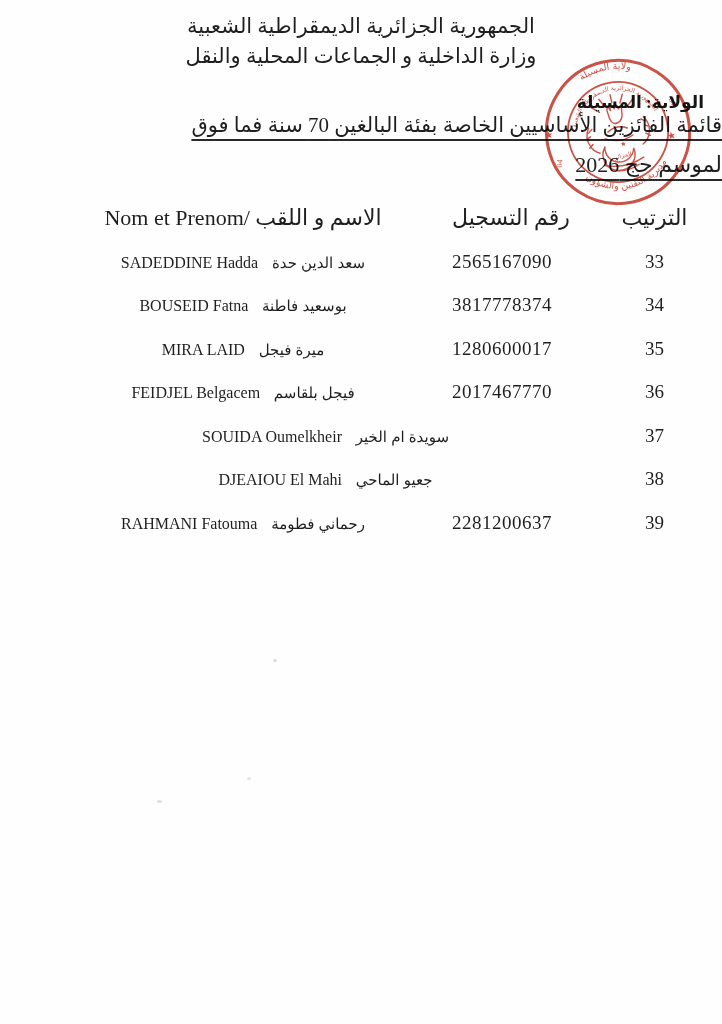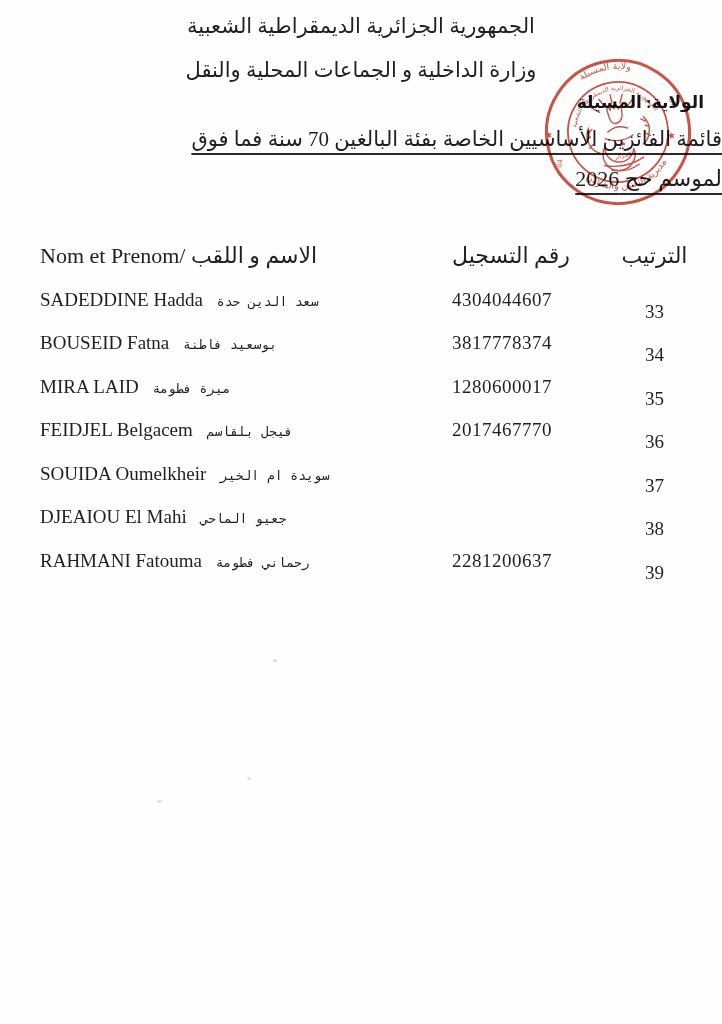--- a/index.html
+++ b/index.html
@@ -9,21 +9,21 @@
     font-family: "Liberation Serif", "DejaVu Sans", serif;
     color: #1f1f1f;
     direction: rtl;
     overflow: hidden;
   }
   .page { position: relative; width: 722px; height: 824px; border-radius: 22px; }
 
   
   .doc-header { text-align: center; }
   .hdr-line1 { padding-top: 14px; font-size: 21px; letter-spacing: .2px; }
-  .hdr-line2 { margin-top: 19px; font-size: 21px; letter-spacing: .2px; text-align: center; }
+  .hdr-line2 { margin-top: 5px; font-size: 21px; letter-spacing: .2px; text-align: center; }
 
   
   .doc-title { text-align: right; position: relative; z-index: 1; }
   .title-line1 { margin-top: 44px; font-size: 21px; }
   .title-line2 { margin-top: 14px; font-size: 22px; padding-left: 32px; }
   .underlined {
     text-decoration: underline;
     text-decoration-thickness: 1.5px;
     text-underline-offset: 7px;
     text-decoration-color: #2a2a2a;
@@ -52,26 +52,26 @@
     opacity: .88;
     mix-blend-mode: multiply;
   }
   .stamp svg { width: 100%; height: 100%; }
 
   
   .winners-table { margin: 27px 30px 0 40px; position: relative; z-index: 1; }
   .thead { display: flex; align-items: baseline; font-size: 22px; }
   .tbody { margin-top: 9px; }
   .trow { display: flex; align-items: center; height: 43.5px; font-size: 19px; }
-  .col-rank { width: 75px; text-align: center; margin-top: 24px; }
+  .col-rank { width: 75px; text-align: center; }
   .col-reg  { width: 165px; text-align: left; letter-spacing: .5px; }
-  .col-name { flex: 1; text-align: left; padding-inline-start: 6px; }
+  .col-name { flex: 1; text-align: center; padding-inline-start: 6px; }
   .thead .col-name { font-size: 22px; }
-  .name-ar { font-family: Liberation Mono, monospace; font-size: 13px; }
-  .name-fr { font-size: 19px; }
+  .name-ar { font-family: Liberation Sans, sans-serif; font-size: 15px; }
+  .name-fr { font-size: 16px; }
   .name-fr { margin-inline-start: 9px; }
 
   
   .speck { position: absolute; border-radius: 50%; background: #dcdcdc; z-index: 0; }
   .speck.s1 { left: 273px; top: 659px; width: 4px; height: 3px; }
   .speck.s2 { left: 247px; top: 777px; width: 4px; height: 3px; background: #e3e3e3; }
   .speck.s3 { left: 157px; top: 800px; width: 5px; height: 3px; background: #dfdfdf; }
 </style>
 </head>
 <body>
@@ -136,39 +136,39 @@
 
   <div class="winners-table">
     <div class="thead">
       <div class="col-rank">الترتيب</div>
       <div class="col-reg">رقم التسجيل</div>
       <div class="col-name">الاسم و اللقب /Nom et Prenom</div>
     </div>
     <div class="tbody">
         <div class="trow">
       <div class="col-rank">33</div>
-      <div class="col-reg">4304044607</div>
+      <div class="col-reg">2565167090</div>
       <div class="col-name">
         <span class="name-ar">سعد الدين حدة</span>
         <span class="name-fr">SADEDDINE Hadda</span>
       </div>
     </div>
         <div class="trow">
       <div class="col-rank">34</div>
       <div class="col-reg">3817778374</div>
       <div class="col-name">
         <span class="name-ar">بوسعيد فاطنة</span>
         <span class="name-fr">BOUSEID Fatna</span>
       </div>
     </div>
         <div class="trow">
       <div class="col-rank">35</div>
       <div class="col-reg">1280600017</div>
       <div class="col-name">
-        <span class="name-ar">ميرة فطومة</span>
+        <span class="name-ar">ميرة فيجل</span>
         <span class="name-fr">MIRA LAID</span>
       </div>
     </div>
         <div class="trow">
       <div class="col-rank">36</div>
       <div class="col-reg">2017467770</div>
       <div class="col-name">
         <span class="name-ar">فيجل بلقاسم</span>
         <span class="name-fr">FEIDJEL Belgacem</span>
       </div>

